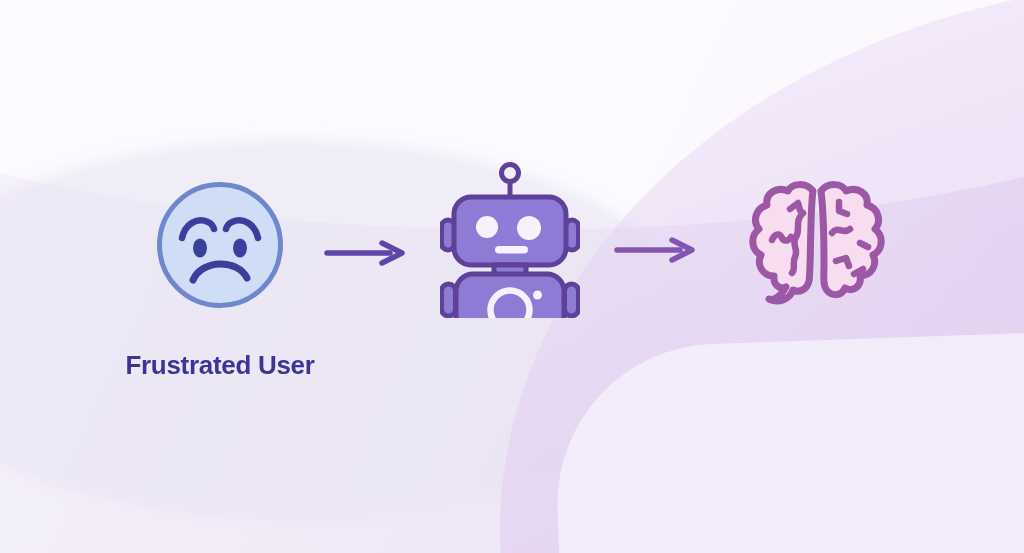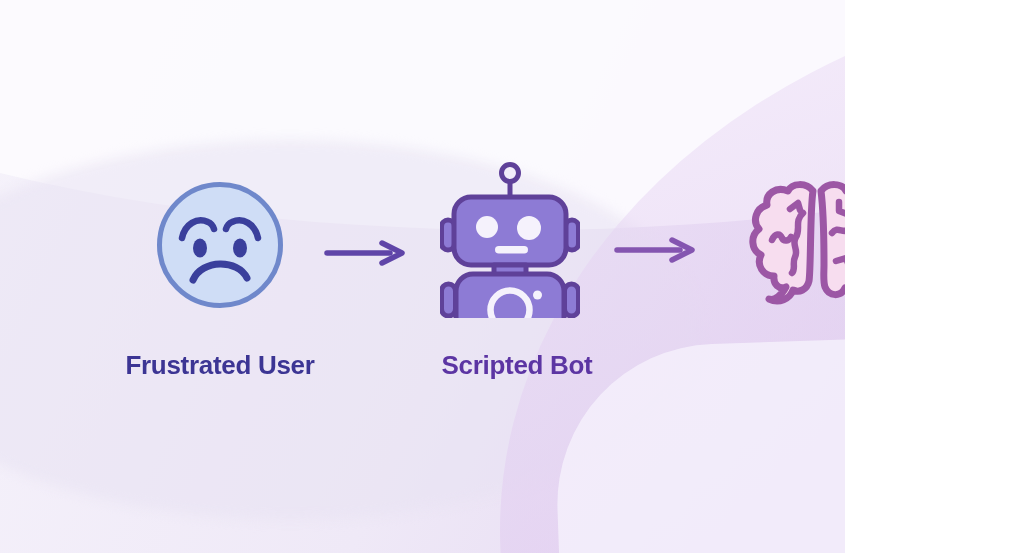--- a/index.html
+++ b/index.html
@@ -8,21 +8,21 @@
     --brain-fill:#f7ddef; --brain-stroke:#9c57a5;
     --arrow-1:#5f45a8; --arrow-2:#8455b0;
     --label-1:#3c3594; --label-2:#5c35a3; --label-3-start:#3d3390; --label-3-end:#7a42ae;
     --bg-base-1:#f6f3fb; --bg-base-2:#efe9f7; --bg-base-3:#e4d6f1;
     --bg-wave:#fcfbfe; --bg-lavender:#dfc9ef; --bg-light-blob:#f5f0fb;
   }
   *{margin:0;padding:0;box-sizing:border-box}
   html,body{width:1024px;height:553px;overflow:hidden}
   body{font-family:"Liberation Sans",sans-serif}
   .stage{
-    position:relative;width:845px;height:553px;overflow:hidden;
+    position:relative;width:1024px;height:553px;overflow:hidden;
     background:linear-gradient(115deg,var(--bg-base-1) 0%,var(--bg-base-2) 55%,var(--bg-base-3) 100%);
   }
   .bg{position:absolute;pointer-events:none}
   .bg-left-mid{
     left:-120px;top:140px;width:820px;height:380px;border-radius:50%;
     background:rgba(232,226,243,.55);filter:blur(6px);
   }
   .bg-wave-top{
     left:-340px;top:-330px;width:1720px;height:560px;border-radius:50%;
     background:var(--bg-wave);opacity:.92;
@@ -131,15 +131,14 @@
     <path class="brain-line" d="M26,63 C29,56 34,56 36,61 C38,65 43,64 45,60"></path>
     <path class="brain-line" d="M57,36 C48,44 55,52 50,60 C45,68 53,72 49,80 C46,86 50,92 46,96"></path>
     <path class="brain-line" d="M93,25 L93,34 L101,37"></path>
     <path class="brain-line" d="M86,56 C92,48 97,58 104,52"></path>
     <path class="brain-line" d="M114,66 L122,70"></path>
     <path class="brain-line" d="M90,84 L100,81 L103,89"></path>
     <path class="brain-line" d="M108,97 L117,92"></path>
   </svg>
 
   <div id="label-frustrated" class="node-label">Frustrated User</div>
-  <div id="label-scripted" class="node-label">Scripted Bot</div>
 
 </div>
 
 </body></html>

